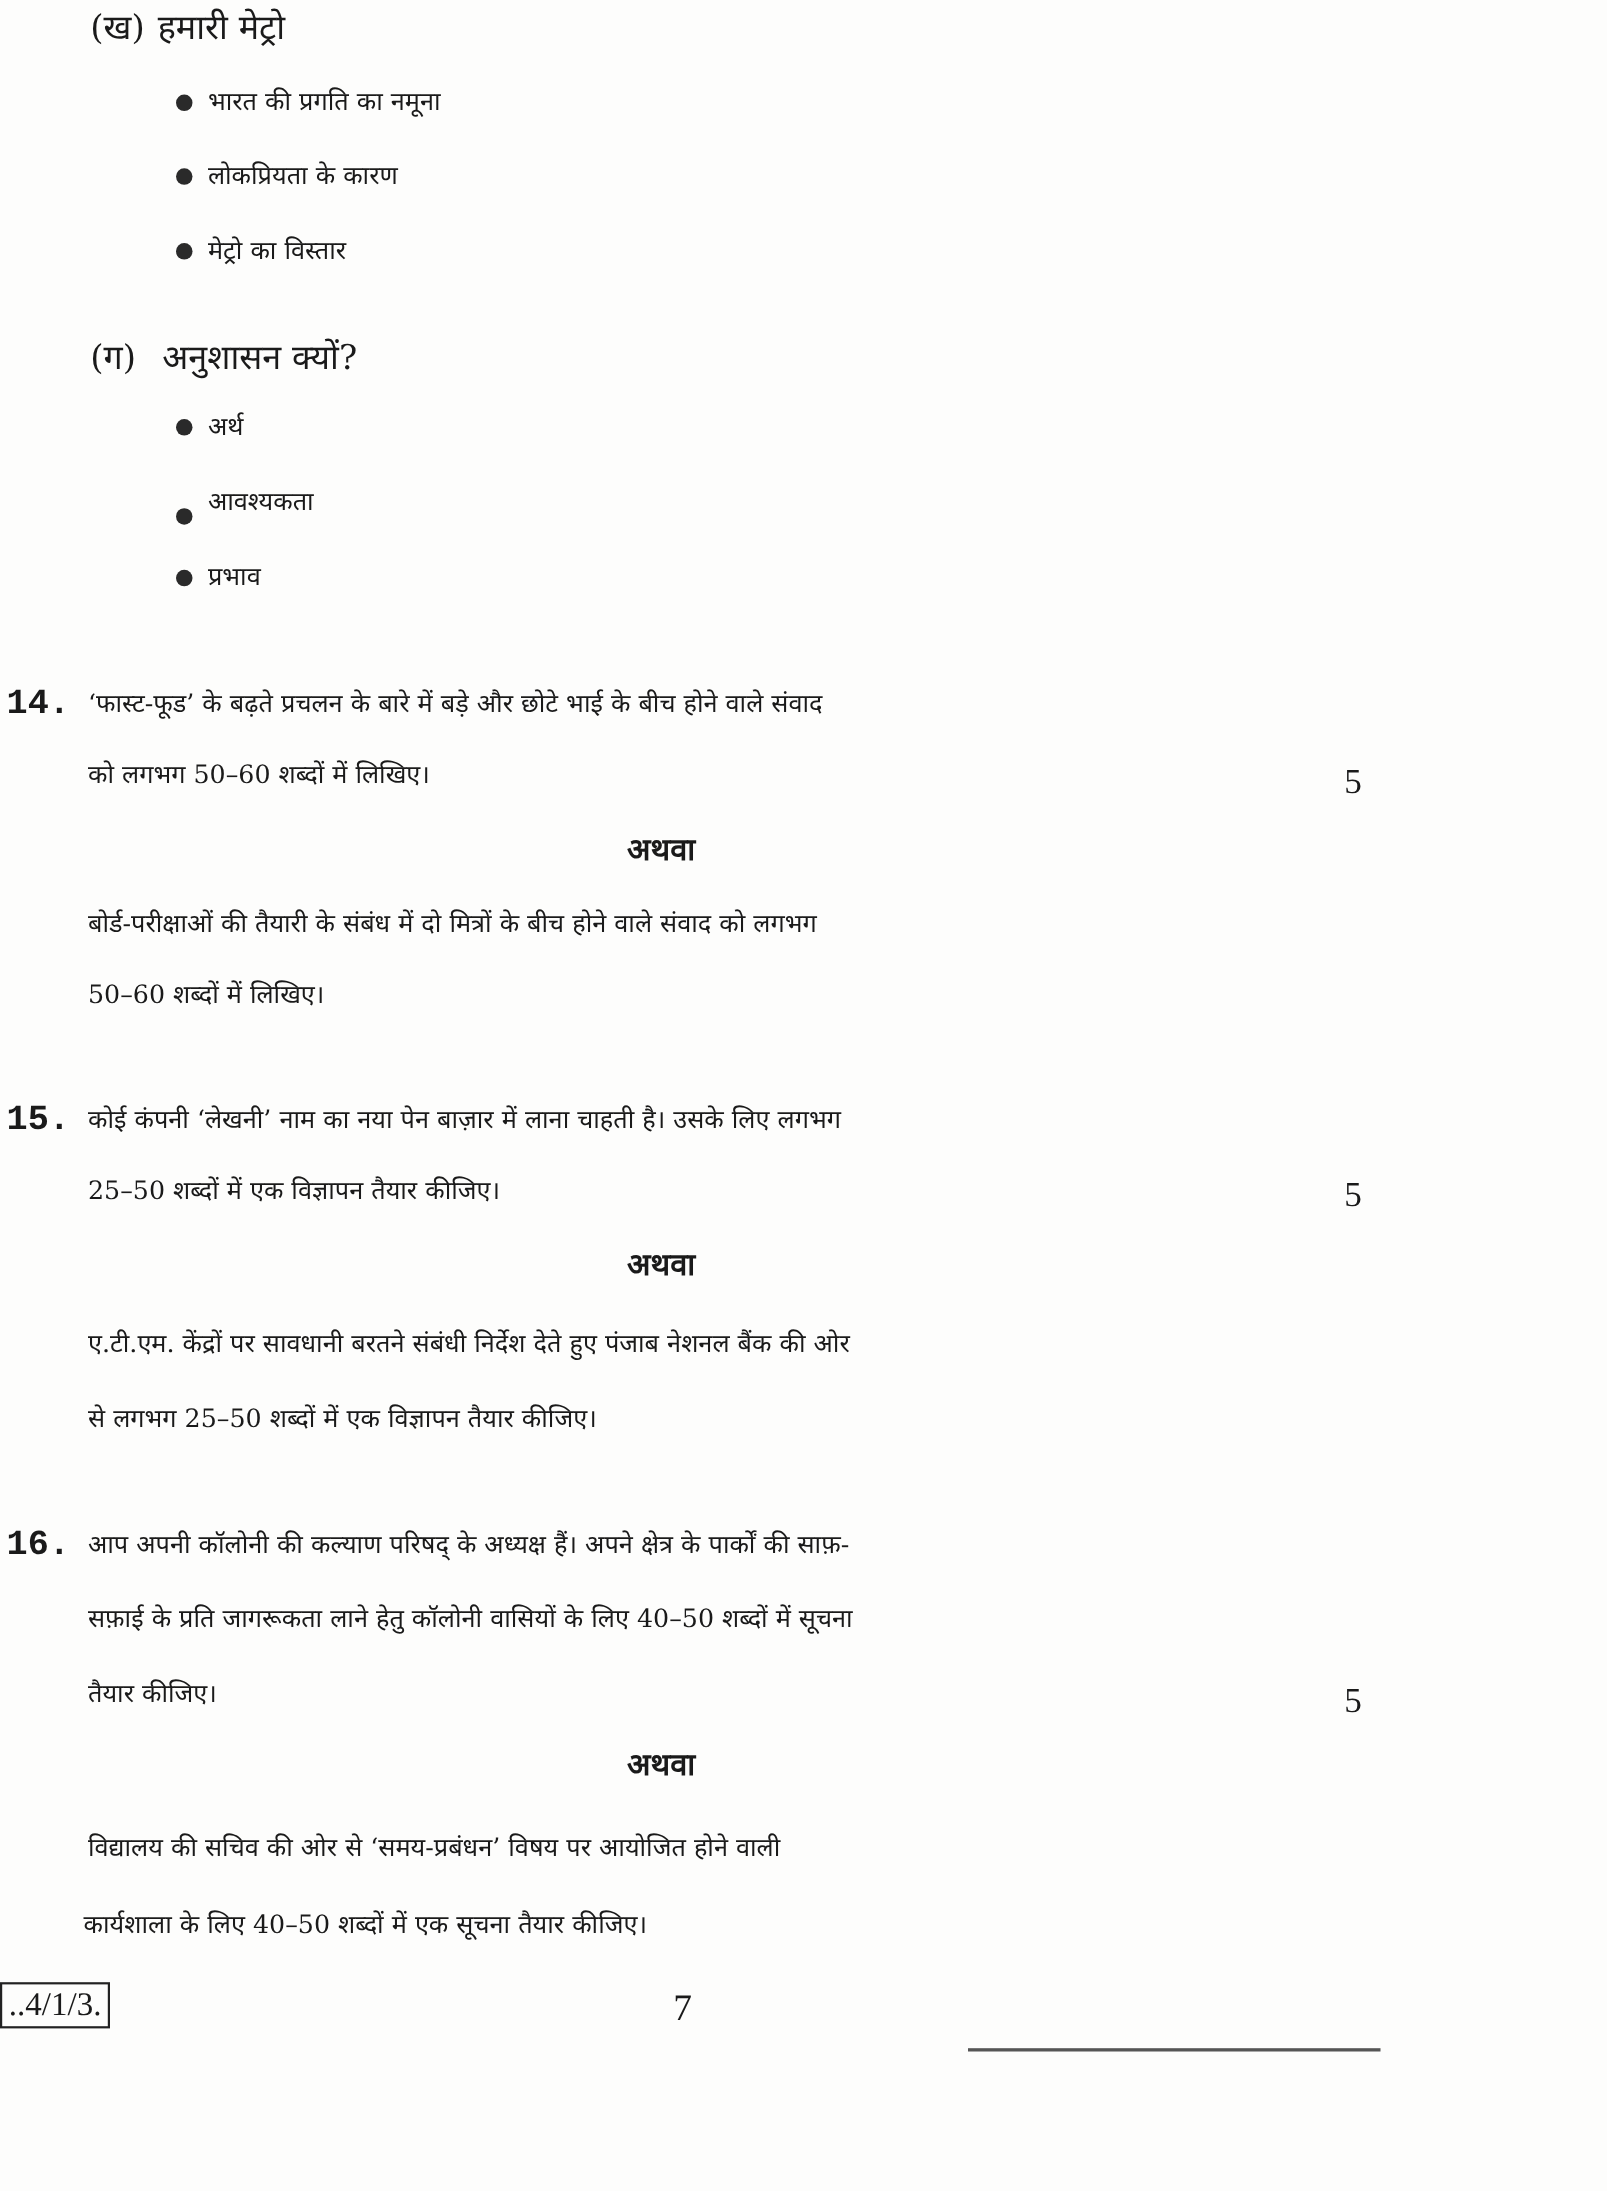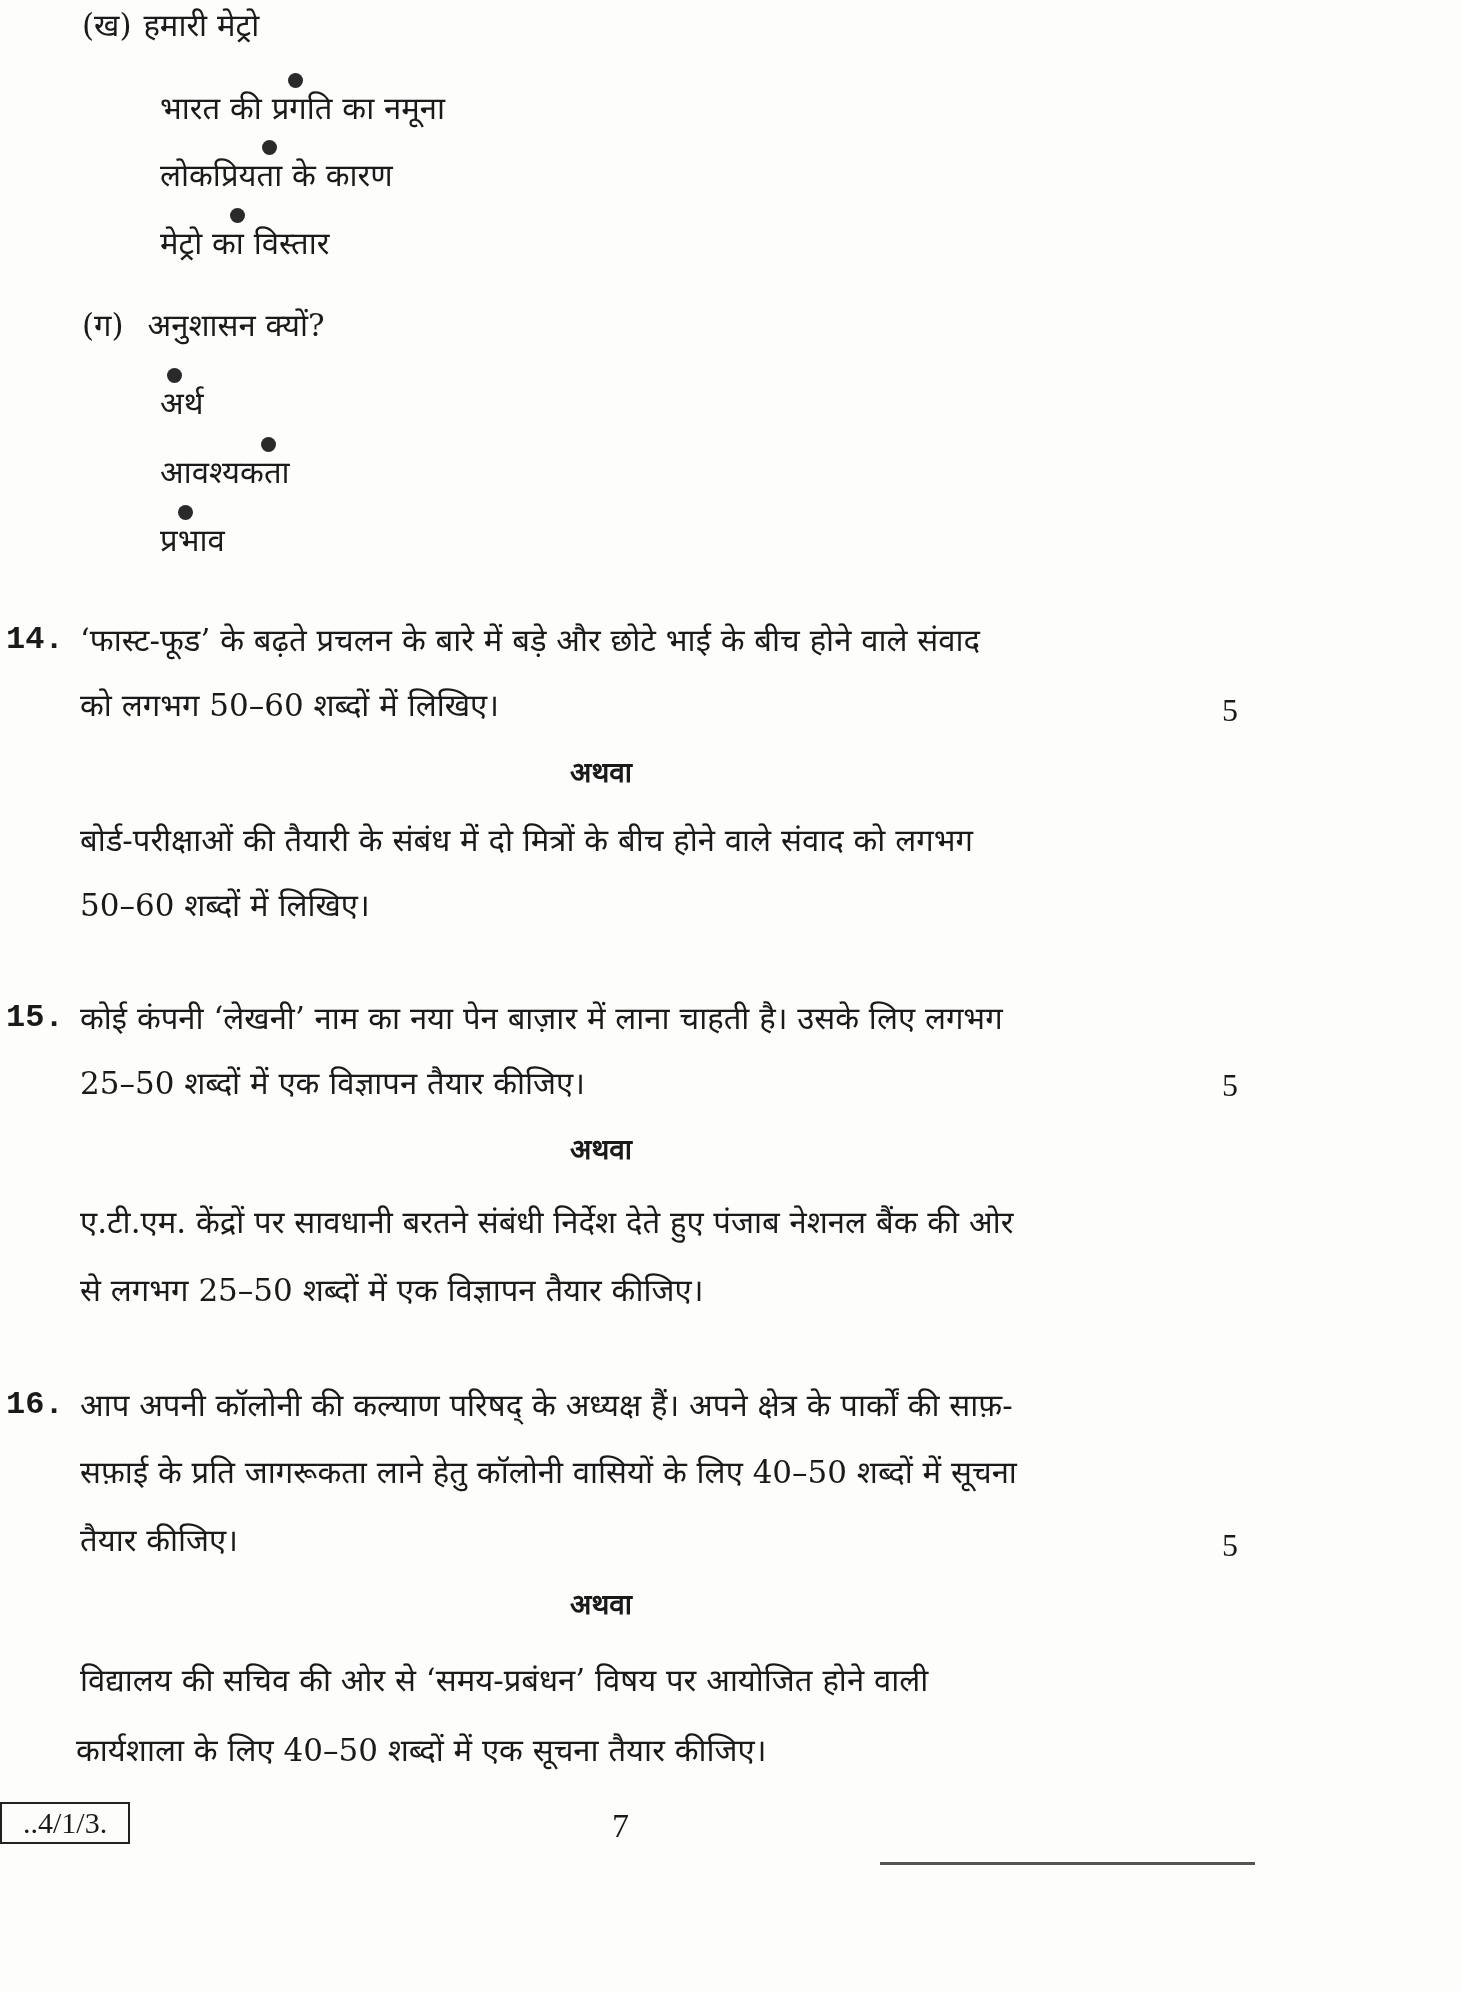--- a/index.html
+++ b/index.html
@@ -3,29 +3,29 @@
 <meta charset="utf-8">
 <style>
   html, body { margin:0; padding:0; }
   body {
     width:1461px; height:1992px; position:relative; overflow:hidden;
     background:#fdfdfc;
     font-family:"DejaVu Serif", "Liberation Serif", serif;
     color:#1a1a1a;
   }
   .abs { position:absolute; white-space:nowrap; }
-  .line { font-size:31px; line-height:40px;flex-direction:column; }
+  .line { font-size:23px; line-height:40px; }
   .head { font-size:31px; line-height:40px; }
   .bullet-row { display:flex; align-items:center; }
   .dot { width:15px; height:15px; border-radius:50%; background:#2a2a2a; margin-right:14px; flex:none; }
   .qnum { font-family:Liberation Mono, monospace; font-weight:bold; font-size:32px; line-height:40px; }
   .marks { font-family:"Liberation Serif", serif; font-size:32px; line-height:40px; }
   .or { font-weight:bold; font-size:28px; line-height:40px;margin-left:40px; }
   .code-box {
-    border:2px solid #222; padding:2px 21px; font-family:"Liberation Serif", serif;
+    border:2px solid #222; padding:2px 6px; font-family:"Liberation Serif", serif;
     font-size:30px; line-height:34px;
   }
   .page-no { font-family:"Liberation Serif", serif; font-size:34px; line-height:40px; }
   .rule { height:3px; background:#555; }
 </style>
 </head>
 <body>
 
 <div class="abs head" style="left:82px; top:5px;">
   <span>(ख)</span>

